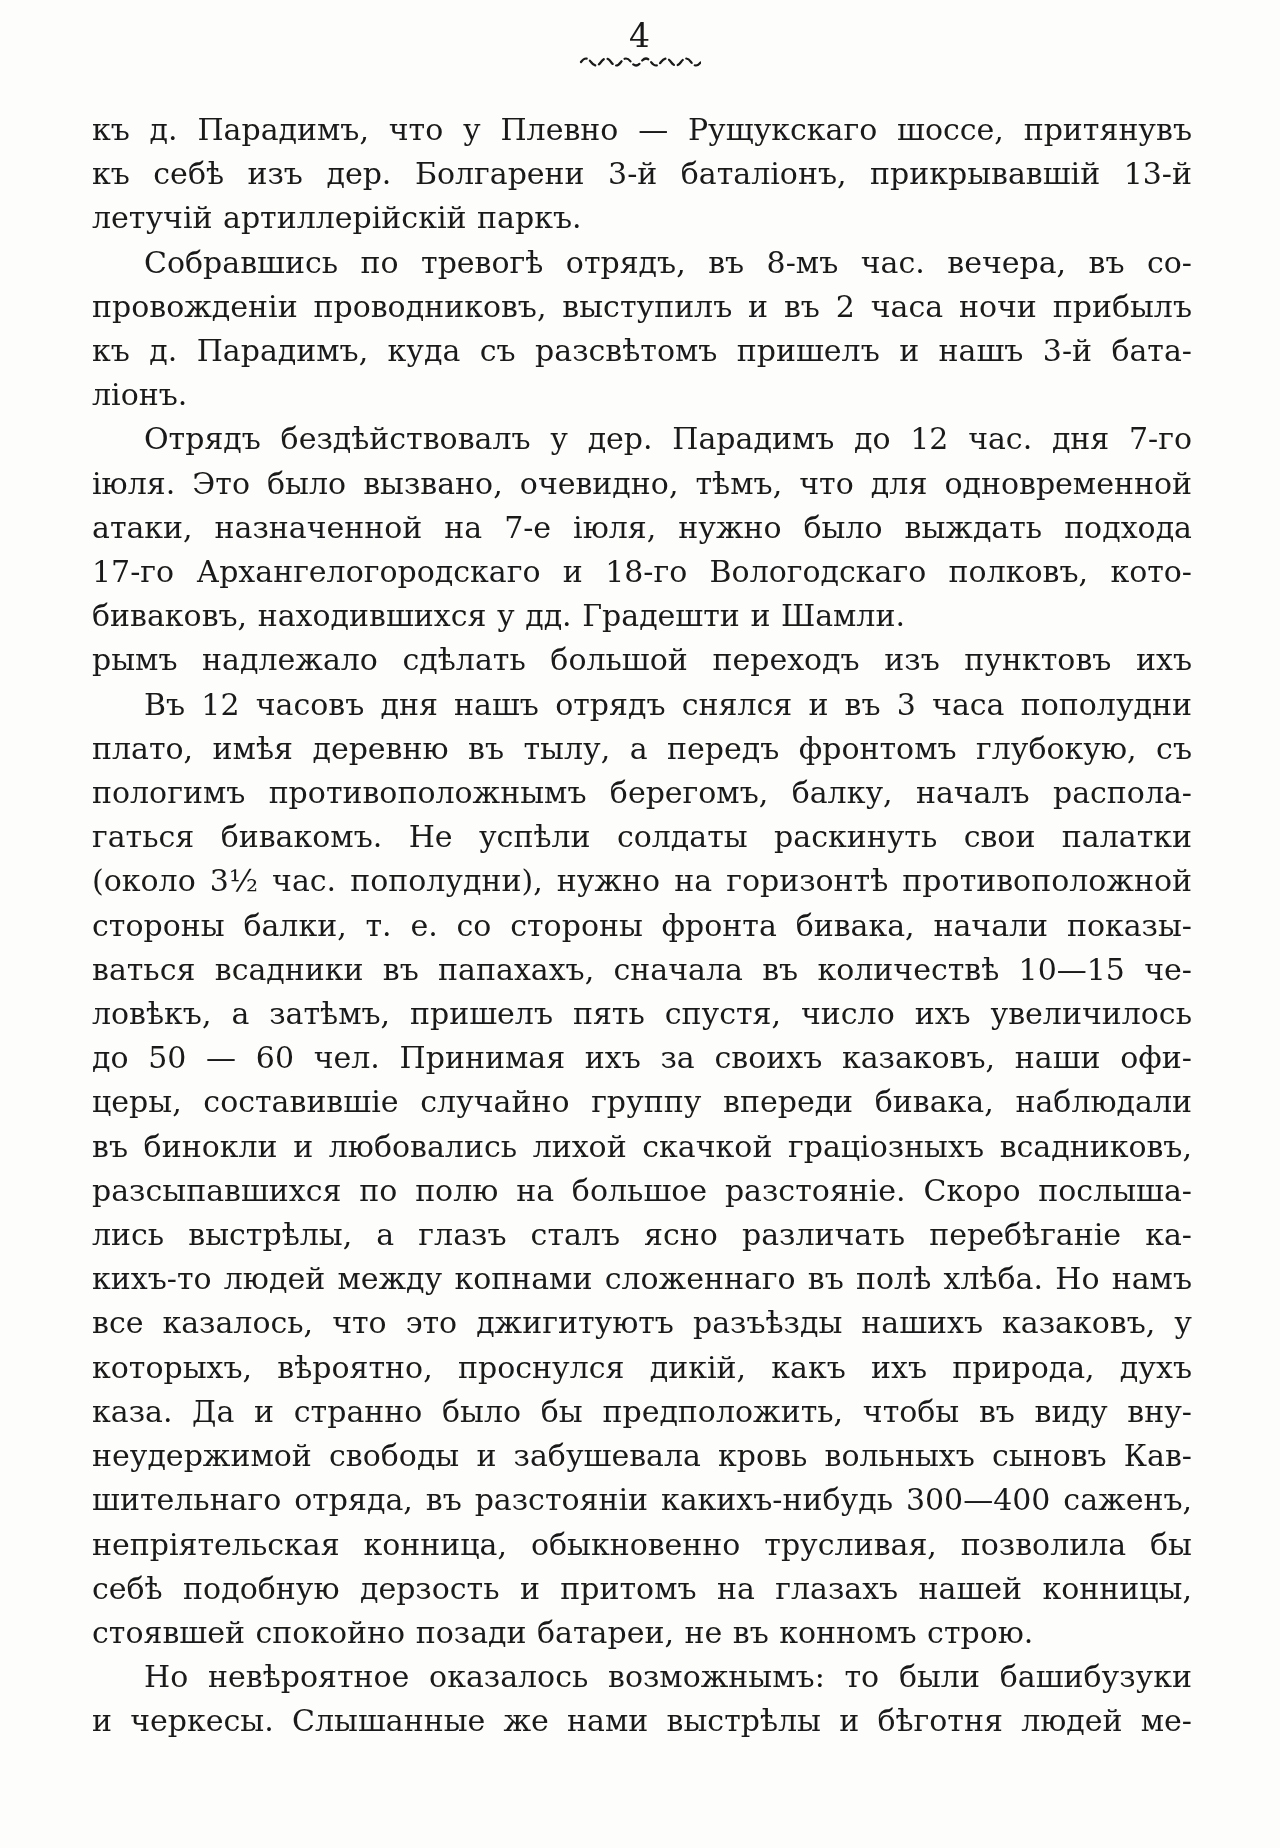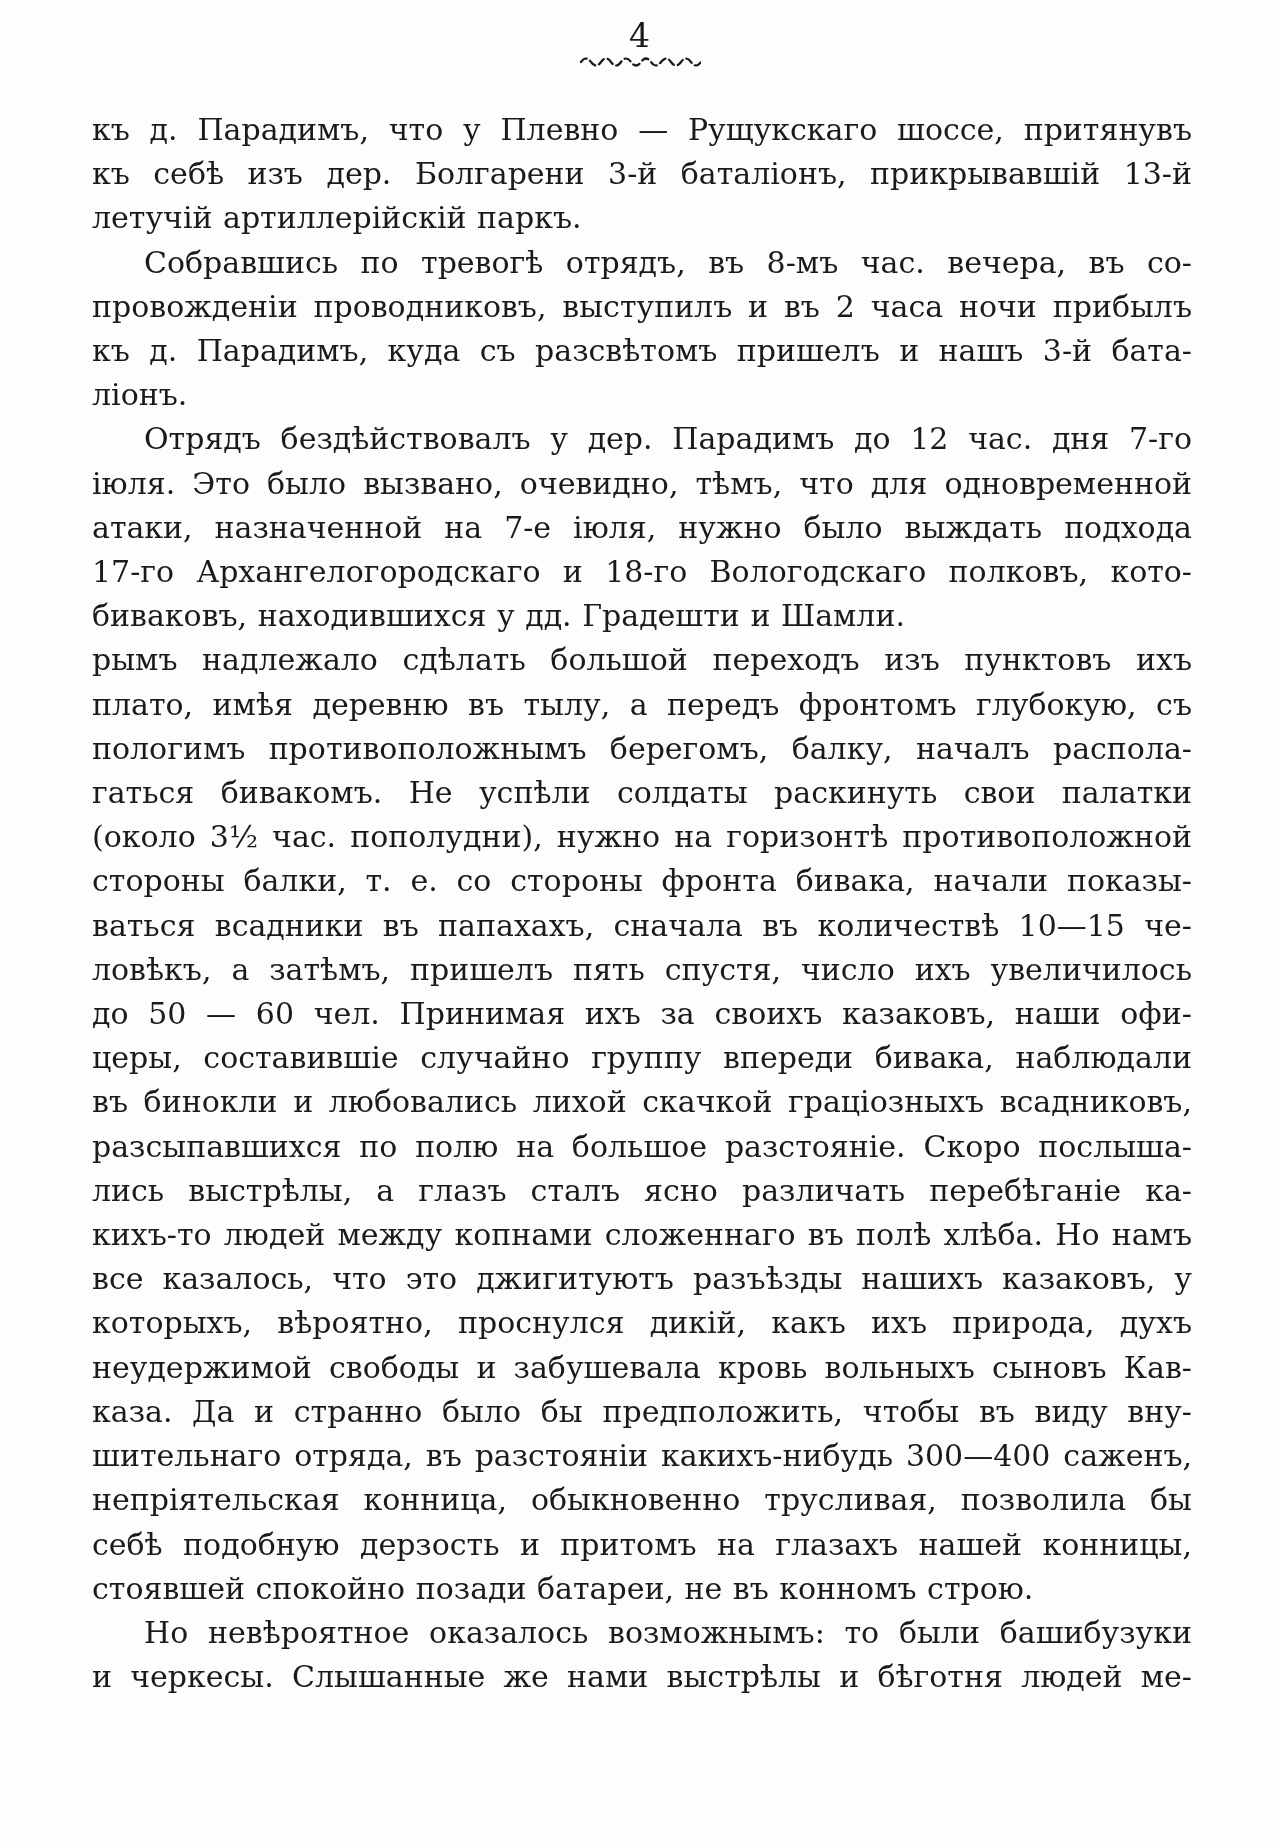--- a/index.html
+++ b/index.html
@@ -74,37 +74,38 @@
       <div class="line indent">Собравшись по тревогѣ отрядъ, въ 8-мъ час. вечера, въ со-</div>
       <div class="line">провожденіи проводниковъ, выступилъ и въ 2 часа ночи прибылъ</div>
       <div class="line">къ д. Парадимъ, куда съ разсвѣтомъ пришелъ и нашъ 3-й бата-</div>
       <div class="line end">ліонъ.</div>
       <div class="line indent">Отрядъ бездѣйствовалъ у дер. Парадимъ до 12 час. дня 7-го</div>
       <div class="line">іюля. Это было вызвано, очевидно, тѣмъ, что для одновременной</div>
       <div class="line">атаки, назначенной на 7-е іюля, нужно было выждать подхода</div>
       <div class="line">17-го Архангелогородскаго и 18-го Вологодскаго полковъ, кото-</div>
       <div class="line end">биваковъ, находившихся у дд. Градешти и Шамли.</div>
       <div class="line">рымъ надлежало сдѣлать большой переходъ изъ пунктовъ ихъ</div>
+      <div class="line indent">Въ 12 часовъ дня нашъ отрядъ снялся и въ 3 часа пополудни</div>
       <div class="line">плато, имѣя деревню въ тылу, а передъ фронтомъ глубокую, съ</div>
       <div class="line">пологимъ противоположнымъ берегомъ, балку, началъ распола-</div>
       <div class="line">гаться бивакомъ. Не успѣли солдаты раскинуть свои палатки</div>
       <div class="line">(около 3½ час. пополудни), нужно на горизонтѣ противоположной</div>
       <div class="line">стороны балки, т. е. со стороны фронта бивака, начали показы-</div>
       <div class="line">ваться всадники въ папахахъ, сначала въ количествѣ 10—15 че-</div>
       <div class="line">ловѣкъ, а затѣмъ, пришелъ пять спустя, число ихъ увеличилось</div>
       <div class="line">до 50 — 60 чел. Принимая ихъ за своихъ казаковъ, наши офи-</div>
       <div class="line">церы, составившіе случайно группу впереди бивака, наблюдали</div>
       <div class="line">въ бинокли и любовались лихой скачкой граціозныхъ всадниковъ,</div>
       <div class="line">разсыпавшихся по полю на большое разстояніе. Скоро послыша-</div>
       <div class="line">лись выстрѣлы, а глазъ сталъ ясно различать перебѣганіе ка-</div>
       <div class="line">кихъ-то людей между копнами сложеннаго въ полѣ хлѣба. Но намъ</div>
       <div class="line">все казалось, что это джигитуютъ разъѣзды нашихъ казаковъ, у</div>
       <div class="line">которыхъ, вѣроятно, проснулся дикій, какъ ихъ природа, духъ</div>
+      <div class="line">каза. Да и странно было бы предположить, чтобы въ виду вну-</div>
       <div class="line">неудержимой свободы и забушевала кровь вольныхъ сыновъ Кав-</div>
-      <div class="line">каза. Да и странно было бы предположить, чтобы въ виду вну-</div>
       <div class="line">шительнаго отряда, въ разстояніи какихъ-нибудь 300—400 саженъ,</div>
       <div class="line">непріятельская конница, обыкновенно трусливая, позволила бы</div>
       <div class="line">себѣ подобную дерзость и притомъ на глазахъ нашей конницы,</div>
       <div class="line end">стоявшей спокойно позади батареи, не въ конномъ строю.</div>
       <div class="line indent">Но невѣроятное оказалось возможнымъ: то были башибузуки</div>
       <div class="line">и черкесы. Слышанные же нами выстрѣлы и бѣготня людей ме-</div>
     </div>
 </div>
 
 </body></html>

